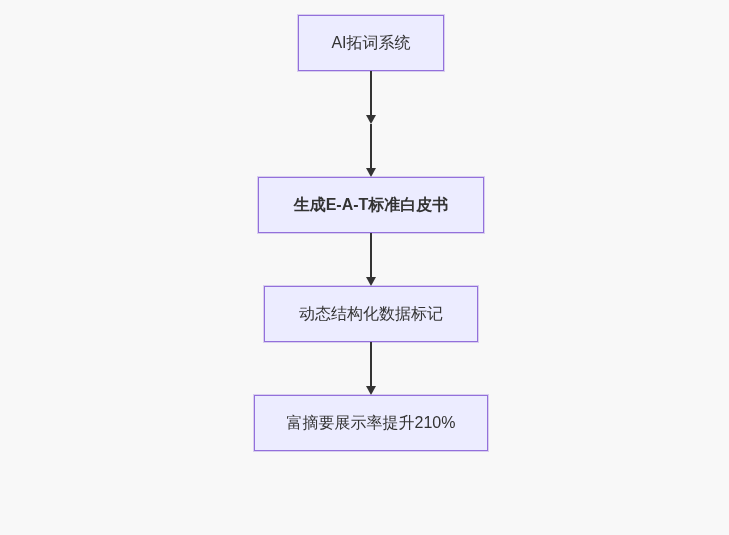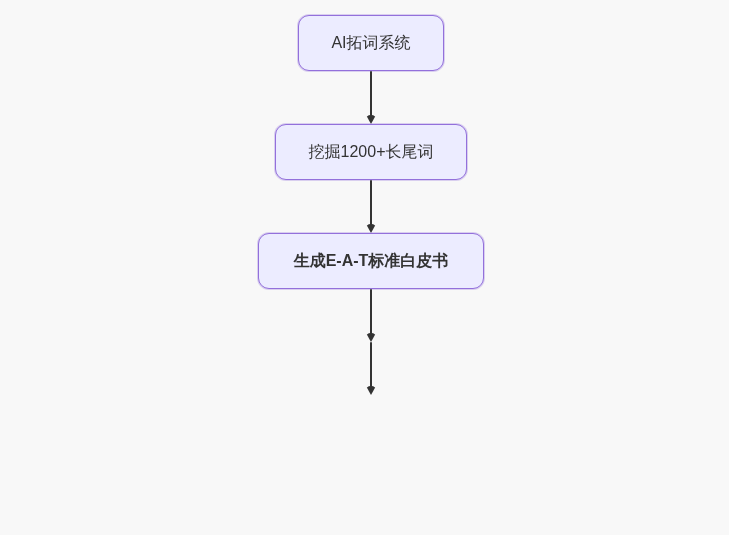--- a/index.html
+++ b/index.html
@@ -2,21 +2,21 @@
 <html style="--background: #f8f8f8; --node-fill: #ececff; --node-border: #9370db; --text: #333333; --arrow: #333333;"><head>
 <meta charset="utf-8">
 <style>
   :root {
     --background: #f8f8f8;
     --node-fill: #ececff;
     --node-border: #9370db;
     --text: #333333;
     --arrow: #333333;
   }
-  * { margin: 0; padding: 0; box-sizing: border-box; border-radius: 11px; }
+  * { margin: 0; padding: 0; box-sizing: border-box; }
   html, body { width: 729px; height: 535px; overflow: hidden; }
   body {
     background: var(--background);
     font-family: "Liberation Sans", "DejaVu Sans", sans-serif;
   }
   .canvas {
     position: relative;
     width: 729px;
     height: 535px;
   }
@@ -78,39 +78,42 @@
 
     <div class="node w1">
       <span class="node-label">AI拓词系统</span>
     </div>
 
     <div class="connector">
       <div class="connector-line"></div>
       <div class="connector-head"></div>
     </div>
 
-    <div class="node w2">
-      <span class="node-label">挖掘1200+长尾词</span>
-    </div>
 
     <div class="connector">
       <div class="connector-line"></div>
       <div class="connector-head"></div>
     </div>
 
     <div class="node w3">
       <span class="node-label">生成E-A-T标准白皮书</span>
     </div>
 
     <div class="connector">
       <div class="connector-line"></div>
       <div class="connector-head"></div>
     </div>
 
+    <div class="node w4">
+      <span class="node-label">动态结构化数据标记</span>
+    </div>
 
     <div class="connector">
       <div class="connector-line"></div>
       <div class="connector-head"></div>
     </div>
 
+    <div class="node w5">
+      <span class="node-label">富摘要展示率提升210%</span>
+    </div>
 
   </div>
 </div>
 
 </body></html>

